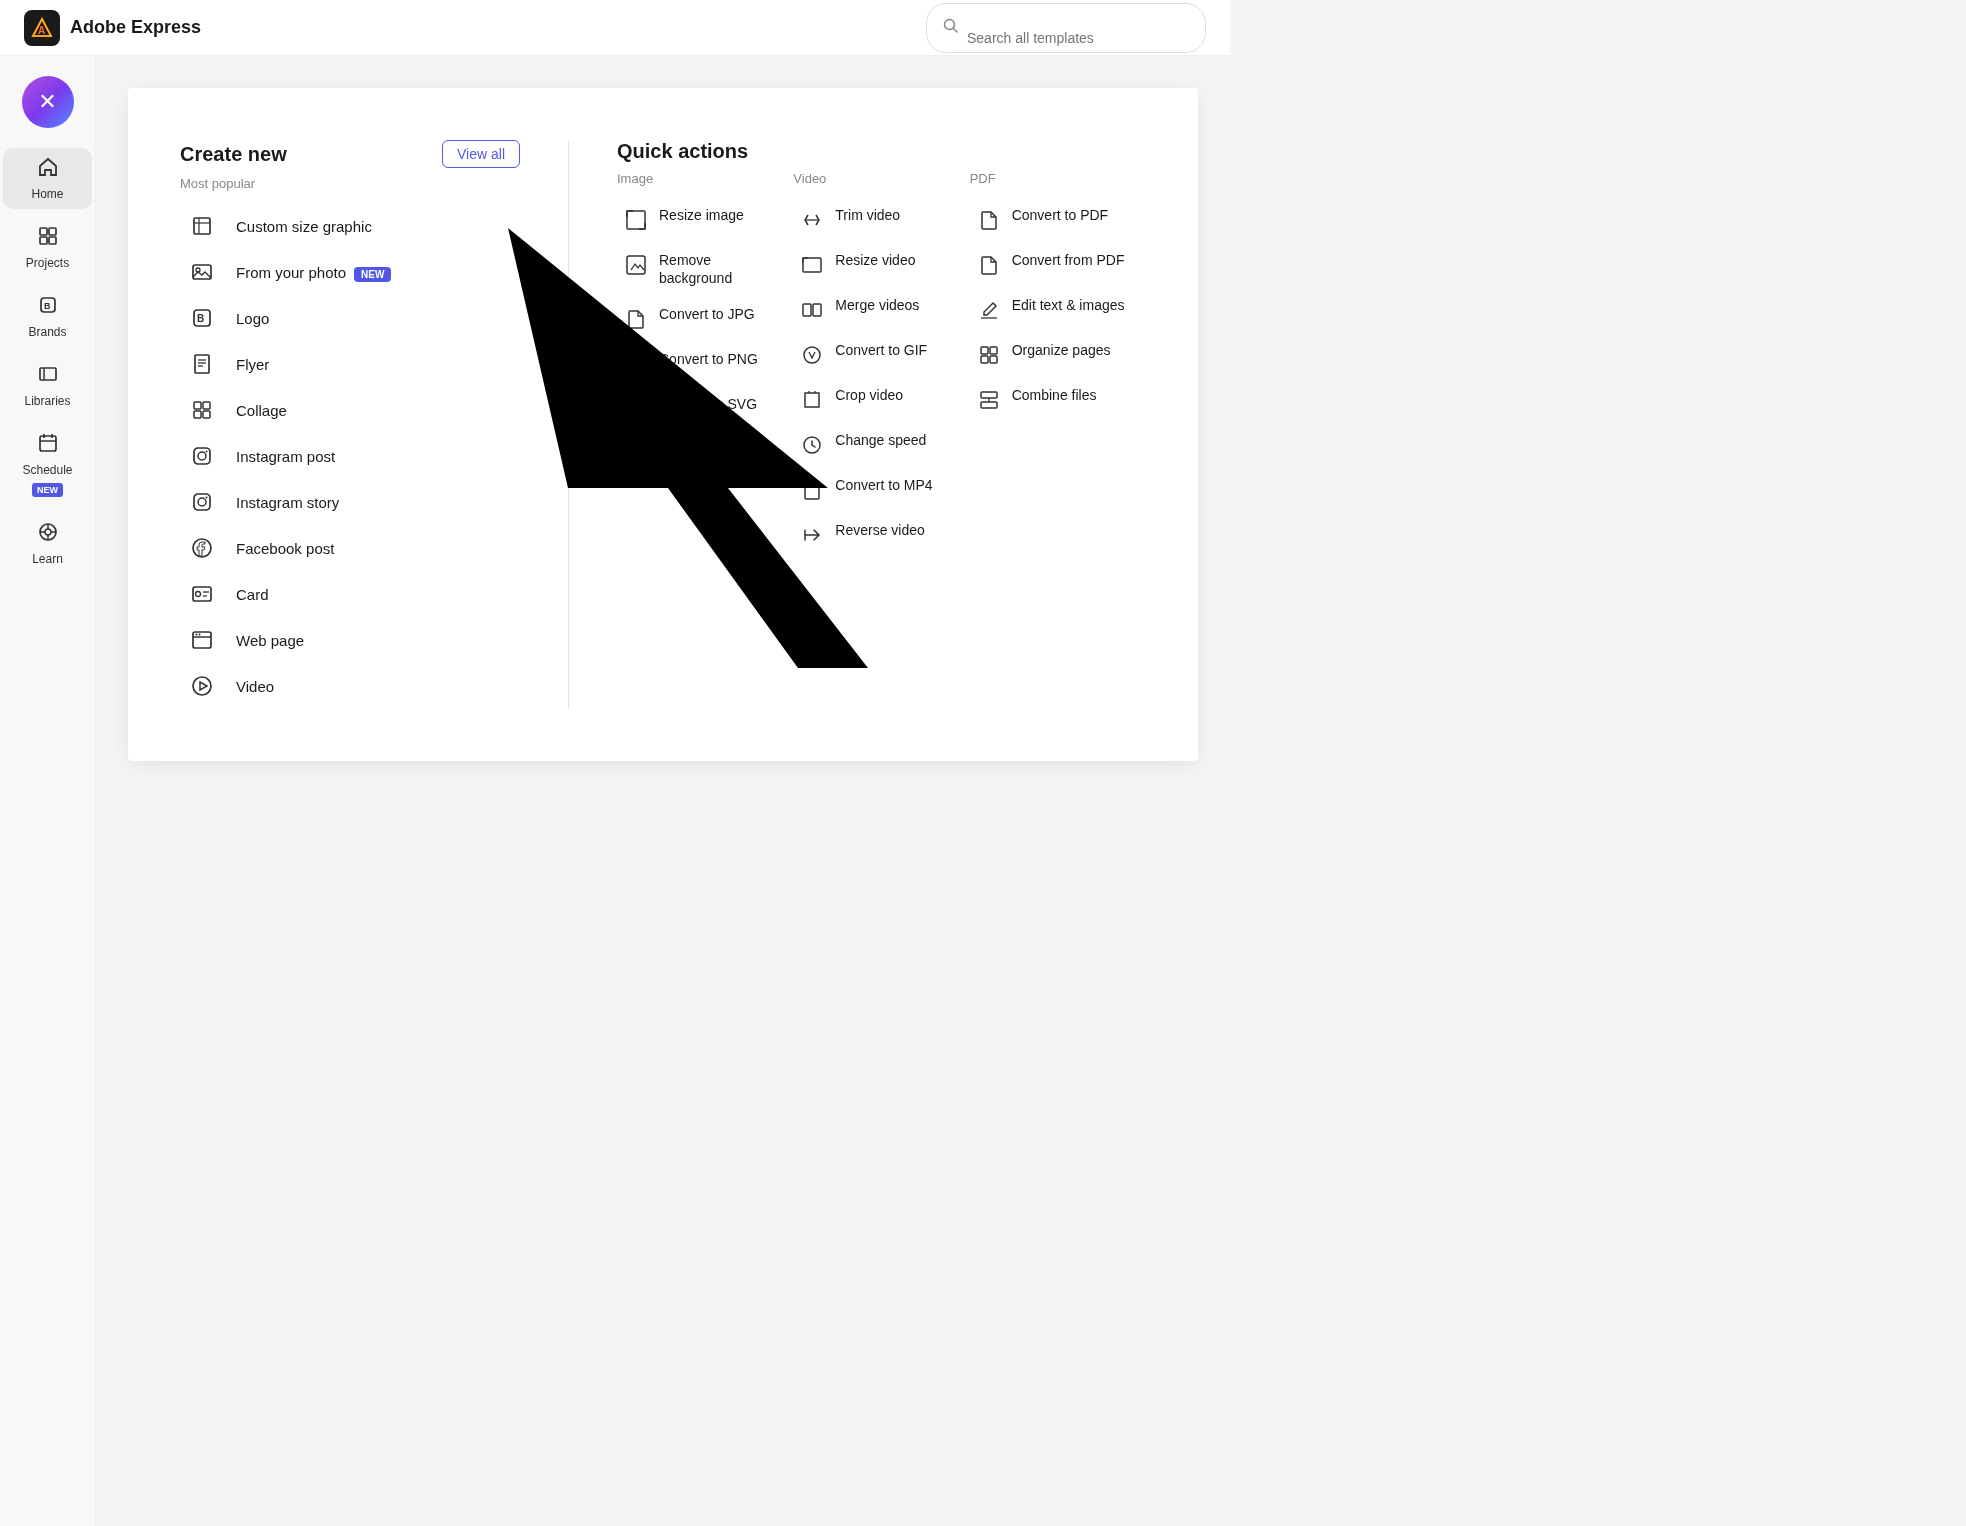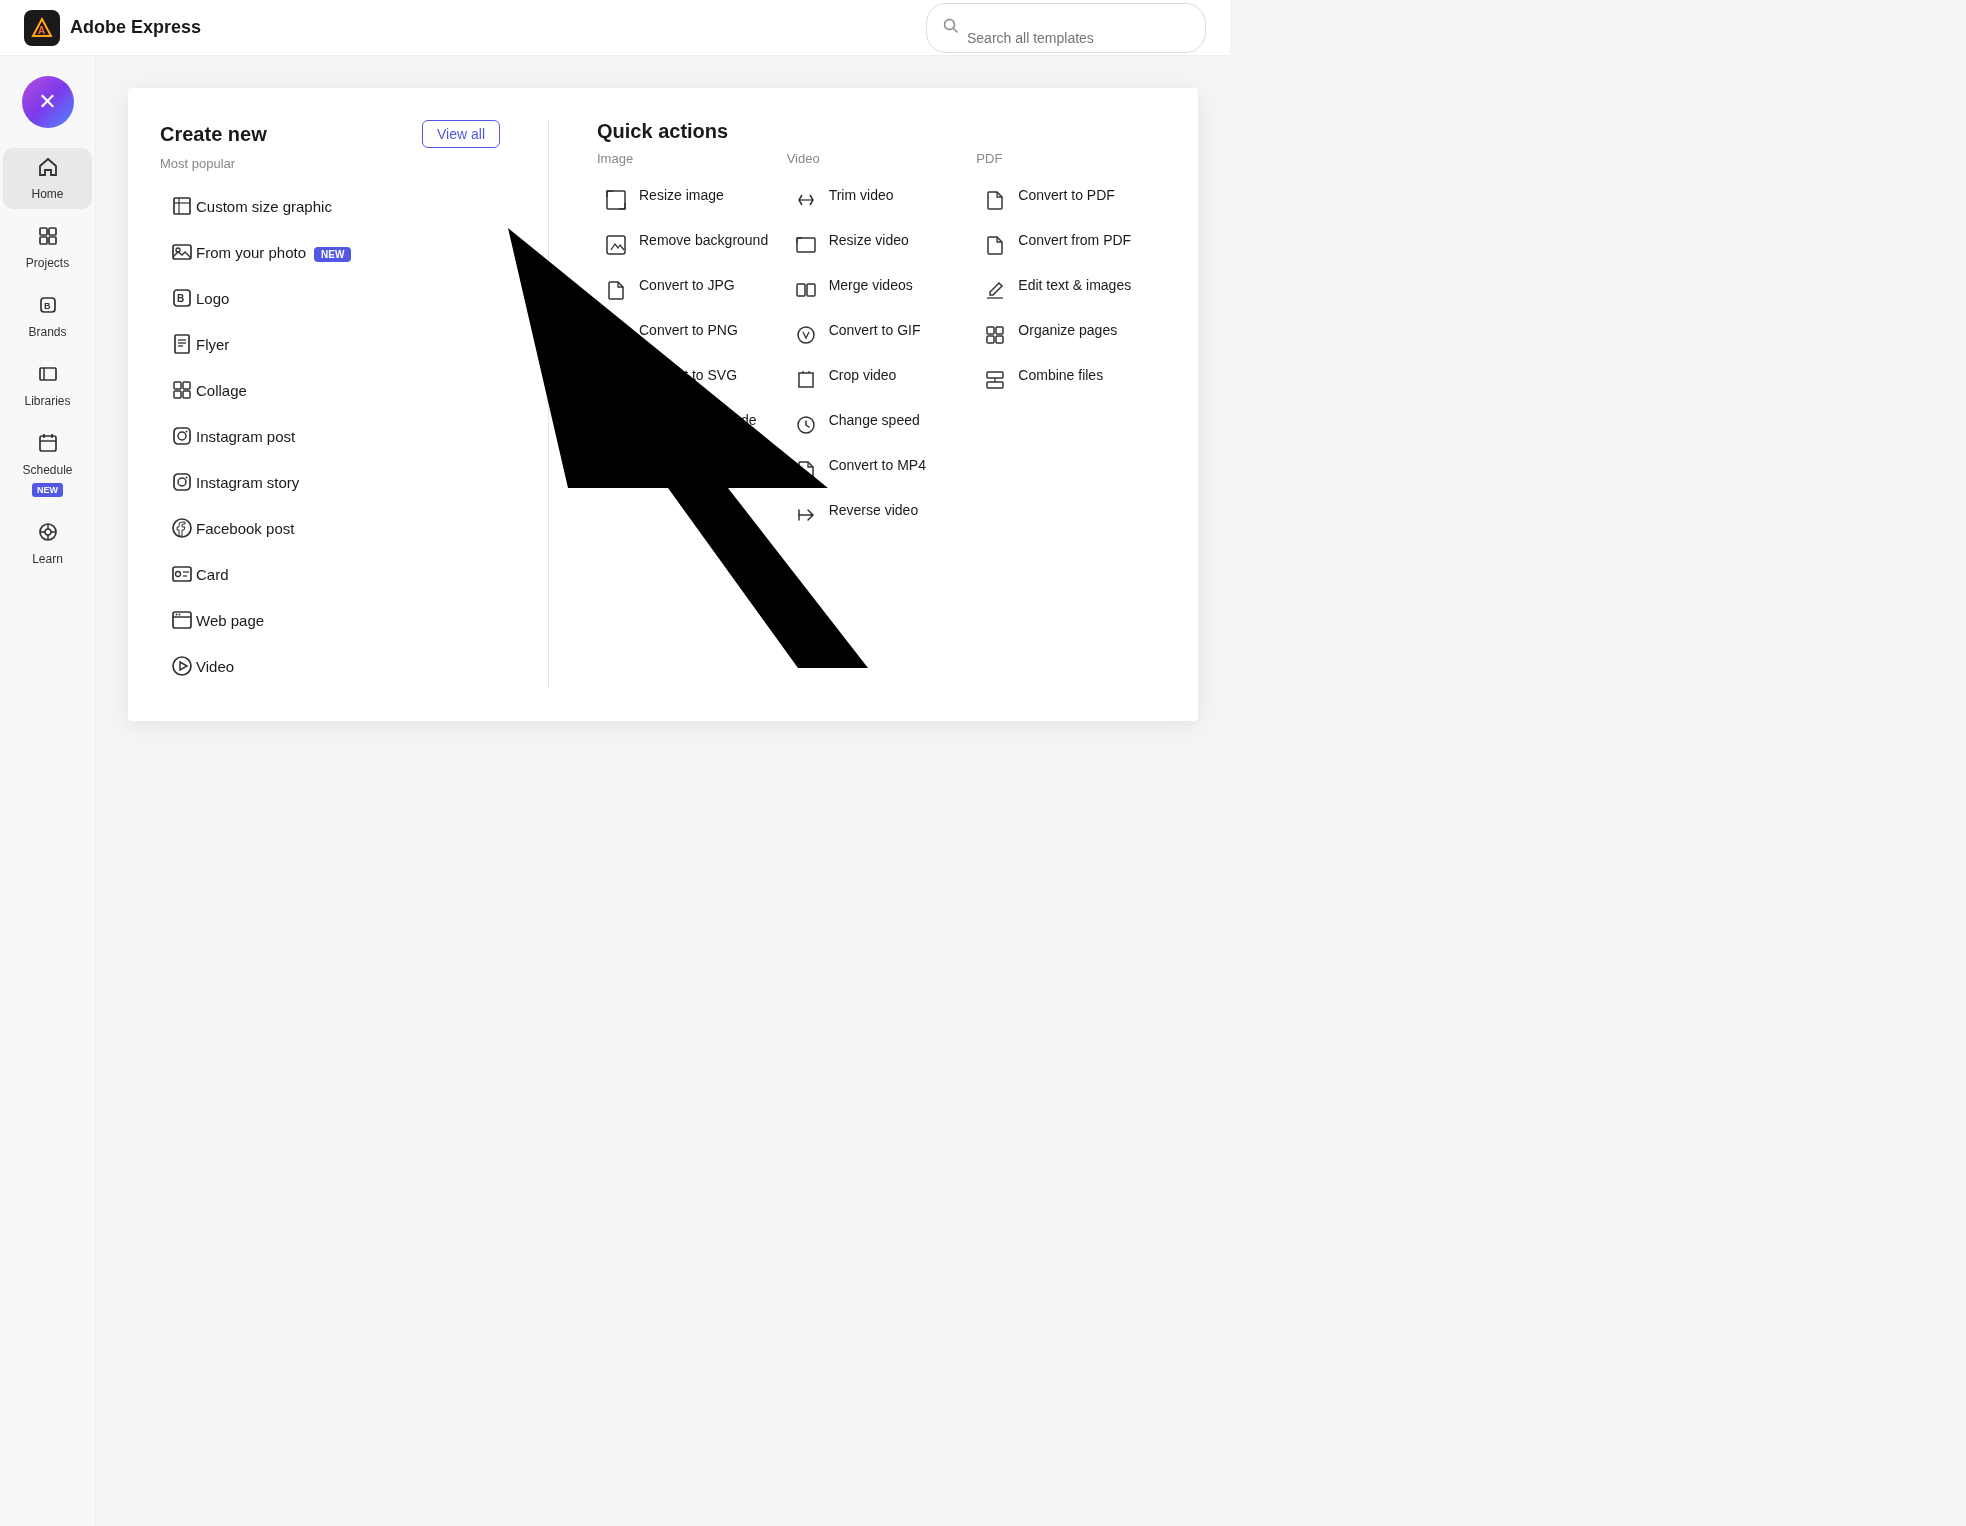--- a/index.html
+++ b/index.html
@@ -118,21 +118,21 @@
       flex: 1;
       padding: 32px;
       overflow-y: auto;
       position: relative;
     }
 
     
     .popup-panel {
       background: #fff;
       border-radius: 4px;
-      padding: 32px;
+      padding: 52px;
       display: flex;
       gap: 40px;
       box-shadow: 0 4px 24px rgba(0,0,0,0.08);
       position: relative;
     }
 
     
     .create-new-section {
       width: 340px;
       flex-shrink: 0;
@@ -160,21 +160,21 @@
     }
     .most-popular-label {
       font-size: 13px;
       color: #888;
       margin-bottom: 12px;
     }
 
     .create-item {
       display: flex;
       align-items: center;
-      gap: 0;
+      gap: 20px;
       padding: 9px 8px;
       border-radius: 8px;
       cursor: pointer;
     }
     .create-item-icon {
       width: 28px;
       height: 28px;
       display: flex;
       align-items: center;
       justify-content: center;

